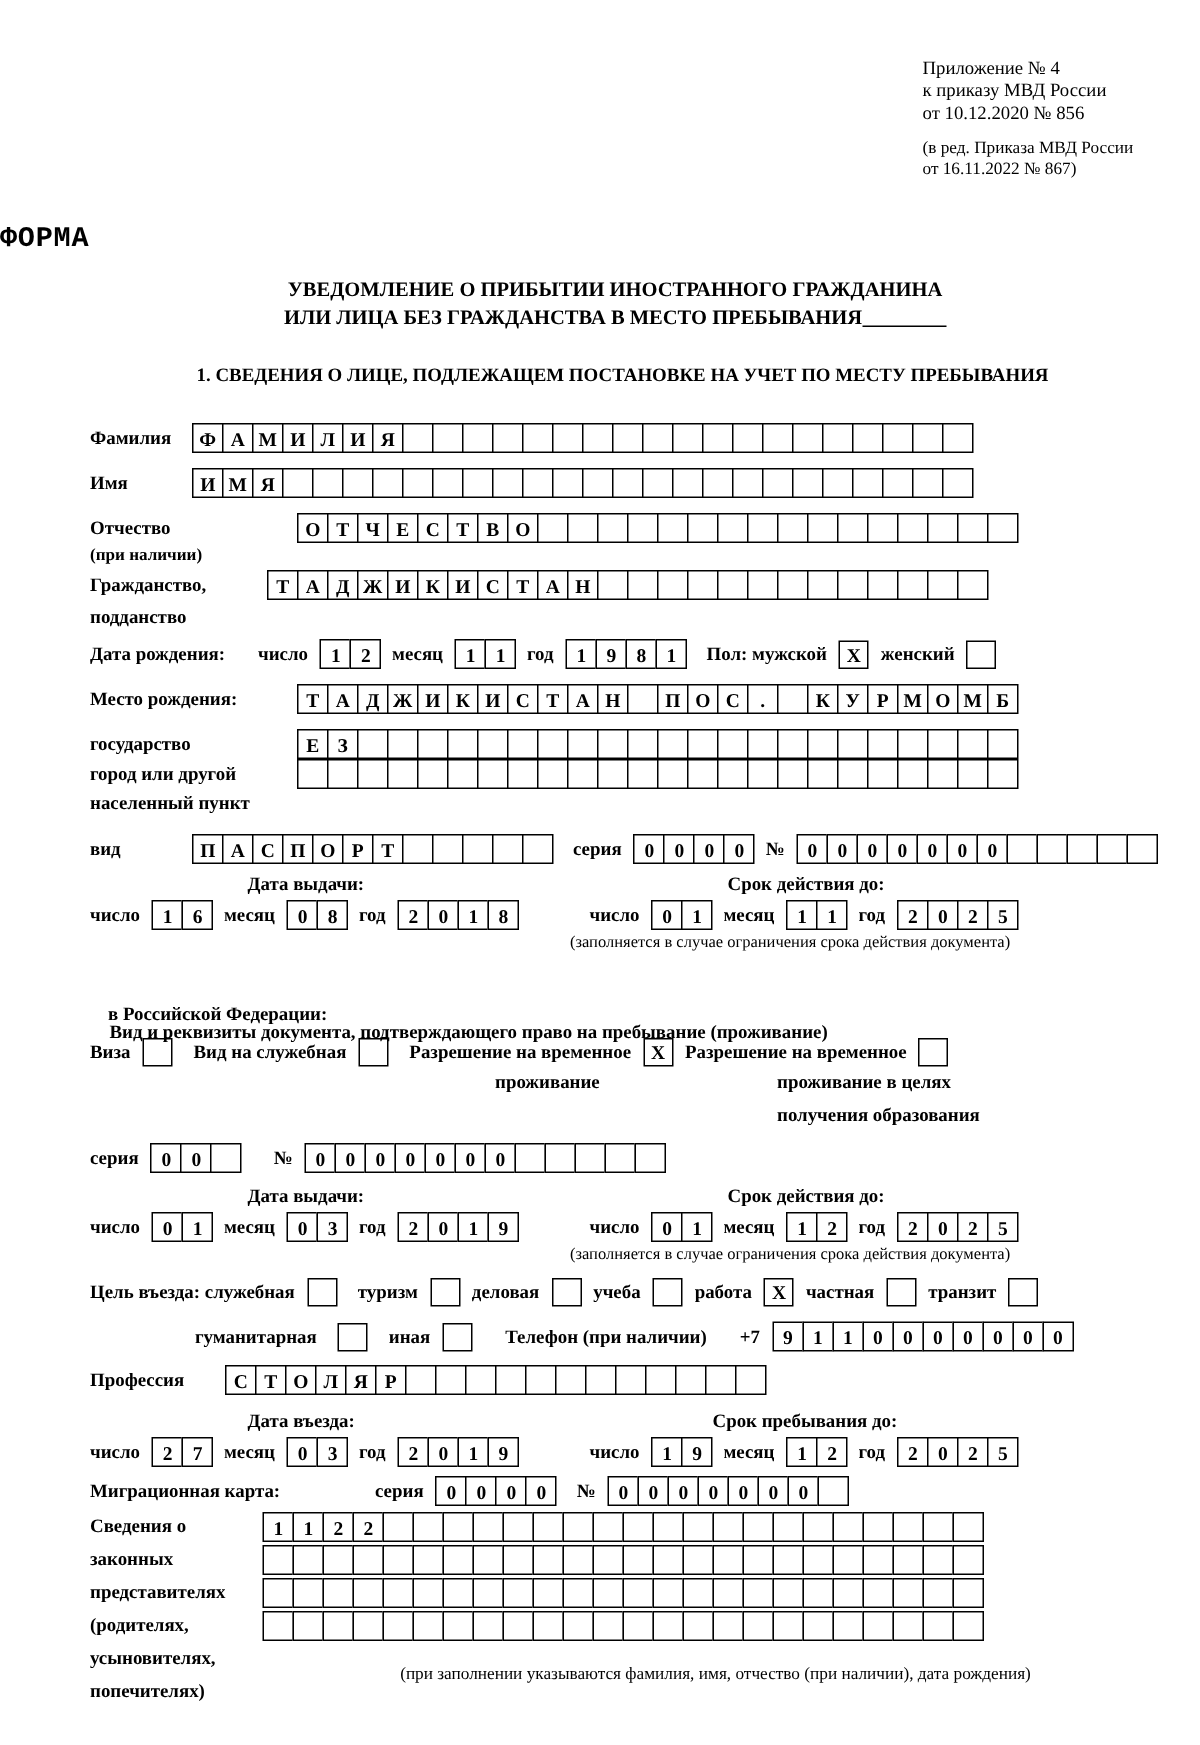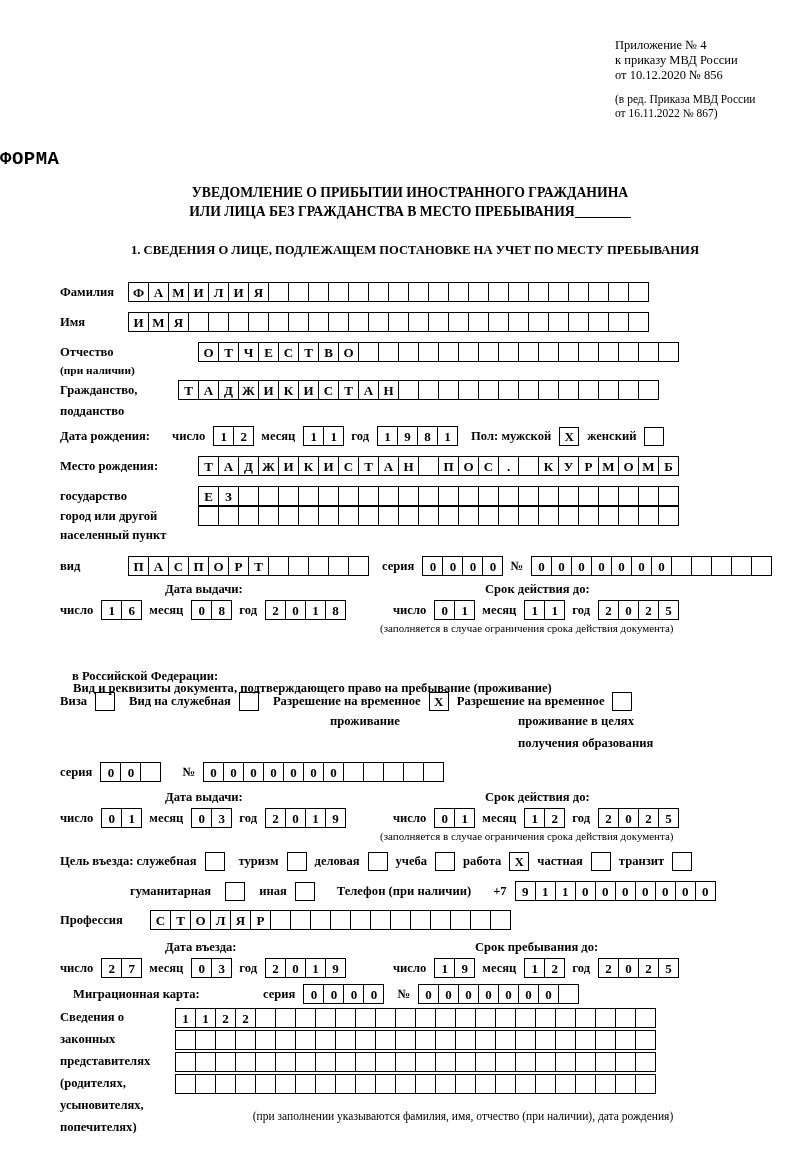--- a/index.html
+++ b/index.html
@@ -689,21 +689,21 @@
     <span class="gap"></span>
     <span class="boxes" id="sy-year">
         <span class="bx">2</span>
         <span class="bx">0</span>
         <span class="bx">2</span>
         <span class="bx">5</span>
       </span>
   </div>
 
   <div class="row" style="left:60px;top:984px;">
-    <span class="lbl" style="width:190px;display:inline-block;margin-left:13px;">Миграционная карта:</span>
+    <span class="lbl" style="width:190px;display:inline-block;">Миграционная карта:</span>
     <span class="lbl">серия</span>
     <span class="gap"></span>
     <span class="boxes" id="mc-series">
         <span class="bx">0</span>
         <span class="bx">0</span>
         <span class="bx">0</span>
         <span class="bx">0</span>
       </span>
     <span class="gap2"></span>
     <span class="lbl">№</span>
@@ -845,15 +845,15 @@
         <span class="bx"></span>
         <span class="bx"></span>
         <span class="bx"></span>
         <span class="bx"></span>
         <span class="bx"></span>
         <span class="bx"></span>
         <span class="bx"></span>
       </span>
   </div>
 
-  <div class="center-note" style="left:173px;top:1110px;width:580px;text-align:center;font-size:11.5px;">(при заполнении указываются фамилия, имя, отчество (при наличии), дата рождения)</div>
+  <div class="center-note" style="left:187px;top:1110px;width:580px;text-align:center;font-size:11.5px;">(при заполнении указываются фамилия, имя, отчество (при наличии), дата рождения)</div>
 
 </div>
 
 </body></html>

